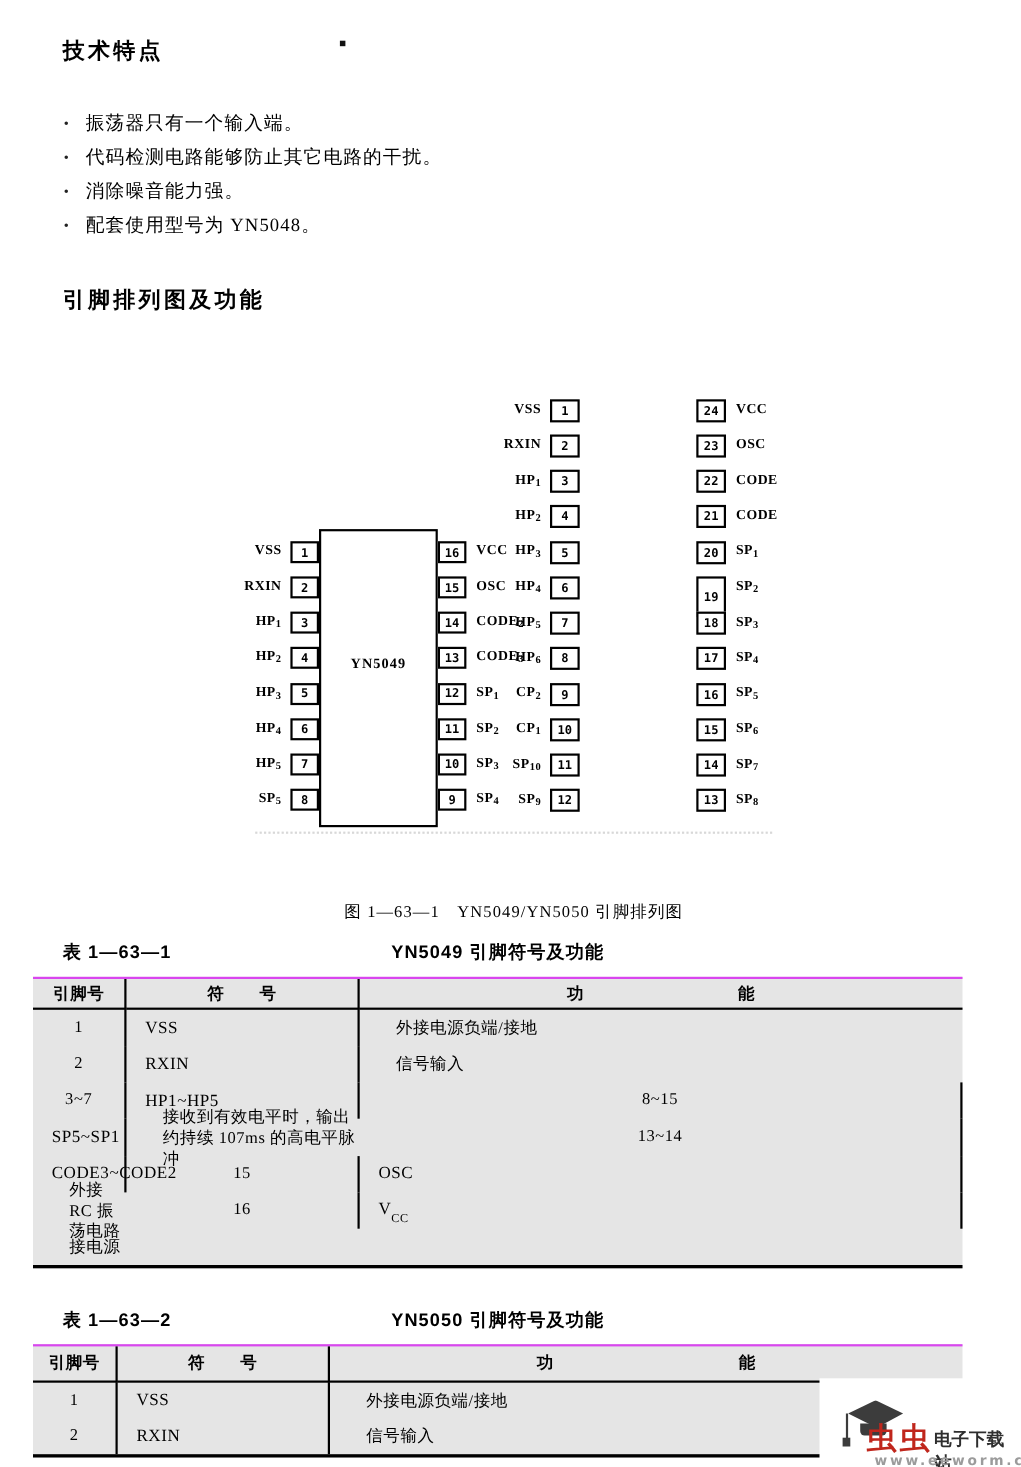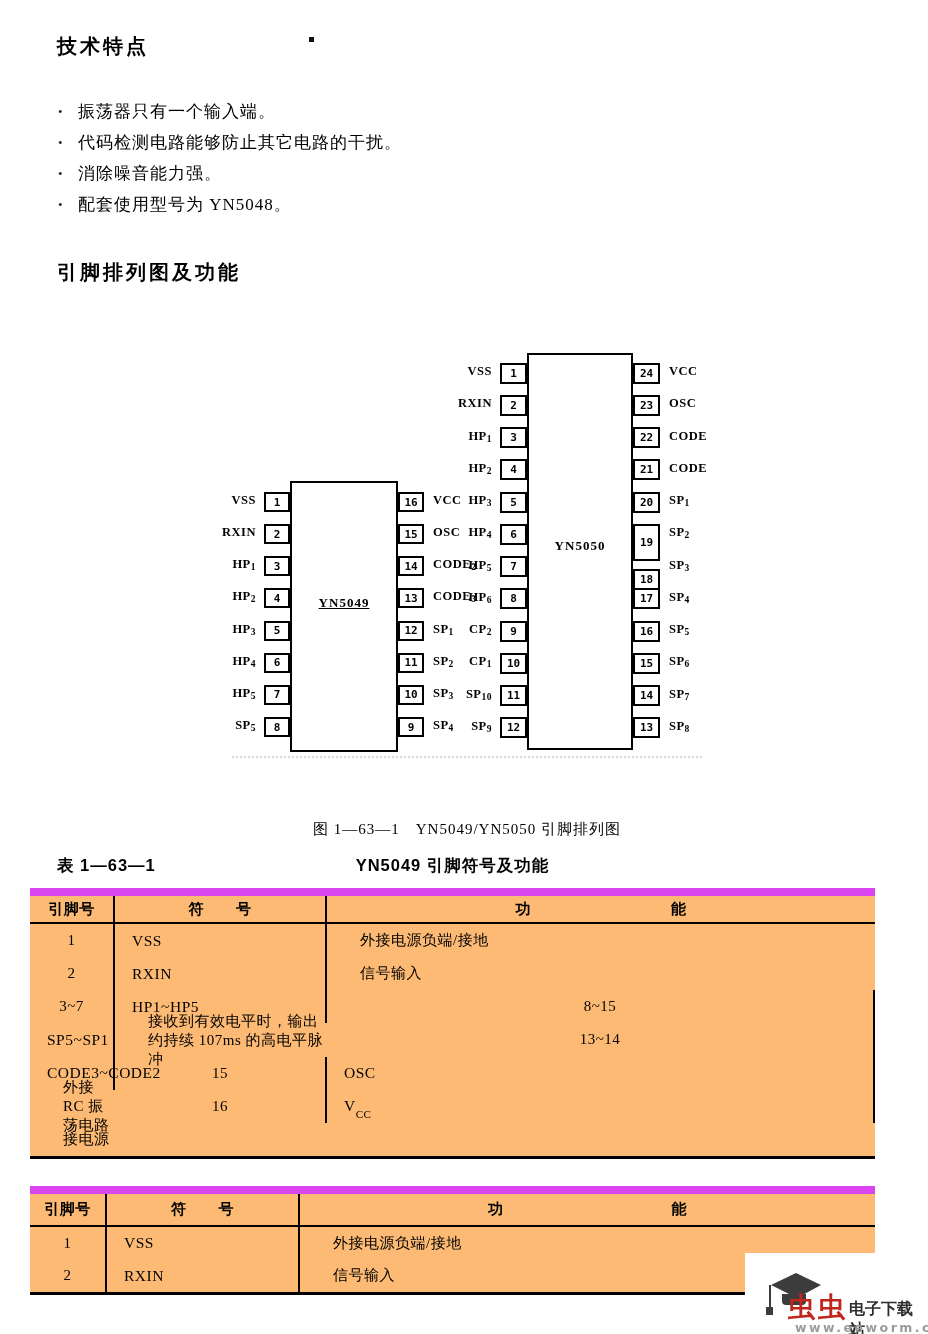--- a/index.html
+++ b/index.html
@@ -35,21 +35,21 @@
     font-family:"DejaVu Sans",sans-serif;font-size:40px;letter-spacing:2px;
     color:#d9d9d9;pointer-events:none;}
 
   .fig-caption{position:absolute;left:289px;top:820px;font-size:15px;letter-spacing:1px;margin-left:24px;}
 
   .tbl{position:absolute;left:30px;width:845px;}
   .tbl-cap{position:relative;height:36px;font-family:"Liberation Sans",sans-serif;font-weight:700;}
   .tbl-label{position:absolute;left:27px;top:3px;font-size:16.5px;letter-spacing:1px;}
   .tbl-title{position:absolute;left:0;right:0;top:3px;text-align:center;
     font-size:16.5px;letter-spacing:1px;}
-  .tbl-grid{border-top:8px solid #d946ef;border-bottom:3px solid #000;display:grid;background:#fdba74;}
+  .tbl-grid{border-top:2px solid #d946ef;border-bottom:3px solid #000;display:grid;background:#e5e5e5;}
   .cell{display:flex;align-items:center;font-size:15px;letter-spacing:.5px;box-sizing:border-box;}
   .c0{justify-content:center;border-right:2px solid #000;}
   .c1{border-right:2px solid #000;padding-left:17px;font-size:15.5px;}
   .c2{padding-left:33px;}
   .hdr{font-family:"Liberation Sans",sans-serif;font-weight:700;font-size:15px;
     border-bottom:2px solid #000;}
   .hdr.c1{justify-content:center;padding-left:0;gap:32px;}
   .hdr.c2{justify-content:center;padding-left:0;gap:140px;}
   section[data-table="1"] .hdr.c2{gap:168px;}
   .sym-sub{font-size:11px;align-self:flex-end;padding-bottom:3px;}
@@ -92,21 +92,21 @@
       <span class="dot">•</span>
       <span class="btext">配套使用型号为 YN5048。</span>
     </div>
   </div>
 
   <h1 class="sec-heading" id="pinout-heading">引脚排列图及功能</h1>
 
   <div id="chips">
     <div class="noise-line"></div>
   <div class="chip-body" style="left: 290px; top: 481px; width: 108px; height: 271px;">
-        <div class="chip-name" style="top: 112px; text-decoration: underline;">YN5049</div>
+        <div class="chip-name" style="top: 112px;">YN5049</div>
       </div>
       <div class="pin-box" style="left: 264px; top: 492px; width: 26px; height: 20px;">
         <span class="pin-number">1</span>
       </div>
       <div class="pin-label" style="left: 164px; top: 493px; width: 92px; text-align: right;"><span>VSS</span></div>
       <div class="pin-box" style="left: 264px; top: 524.15px; width: 26px; height: 20px;">
         <span class="pin-number">2</span>
       </div>
       <div class="pin-label" style="left: 164px; top: 525.15px; width: 92px; text-align: right;"><span>RXIN</span></div>
       <div class="pin-box" style="left: 264px; top: 556.3px; width: 26px; height: 20px;">
@@ -158,23 +158,20 @@
       </div>
       <div class="pin-label" style="left: 433px; top: 653.75px; width: 92px;"><span>SP</span><span class="pin-sub">2</span></div>
       <div class="pin-box" style="left: 398px; top: 684.9px; width: 26px; height: 20px;">
         <span class="pin-number">10</span>
       </div>
       <div class="pin-label" style="left: 433px; top: 685.9px; width: 92px;"><span>SP</span><span class="pin-sub">3</span></div>
       <div class="pin-box" style="left: 398px; top: 717.05px; width: 26px; height: 20px;">
         <span class="pin-number">9</span>
       </div>
       <div class="pin-label" style="left: 433px; top: 718.05px; width: 92px;"><span>SP</span><span class="pin-sub">4</span></div>
-      <div class="chip-body" style="left: 527px; top: 353px; width: 106px; height: 397px;">
-        <div class="chip-name" style="top: 183px;">YN5050</div>
-      </div>
       <div class="pin-box" style="left: 500px; top: 362.5px; width: 27px; height: 21px;">
         <span class="pin-number">1</span>
       </div>
       <div class="pin-label" style="left: 400px; top: 364px; width: 92px; text-align: right;"><span>VSS</span></div>
       <div class="pin-box" style="left: 500px; top: 394.77px; width: 27px; height: 21px;">
         <span class="pin-number">2</span>
       </div>
       <div class="pin-label" style="left: 400px; top: 396.27px; width: 92px; text-align: right;"><span>RXIN</span></div>
       <div class="pin-box" style="left: 500px; top: 427.04px; width: 27px; height: 21px;">
         <span class="pin-number">3</span>
@@ -233,21 +230,21 @@
       </div>
       <div class="pin-label" style="left: 669px; top: 460.81px; width: 92px;"><span>CODE</span></div>
       <div class="pin-box" style="left: 633px; top: 491.58px; width: 27px; height: 21px;">
         <span class="pin-number">20</span>
       </div>
       <div class="pin-label" style="left: 669px; top: 493.08px; width: 92px;"><span>SP</span><span class="pin-sub">1</span></div>
       <div class="pin-box" style="left: 633px; top: 523.85px; width: 27px; height: 37px;">
         <span class="pin-number">19</span>
       </div>
       <div class="pin-label" style="left: 669px; top: 525.35px; width: 92px;"><span>SP</span><span class="pin-sub">2</span></div>
-      <div class="pin-box" style="left: 633px; top: 556.12px; width: 27px; height: 21px; margin-top: 13px;">
+      <div class="pin-box" style="left: 633px; top: 556.12px; width: 27px; height: 21px;">
         <span class="pin-number">18</span>
       </div>
       <div class="pin-label" style="left: 669px; top: 557.62px; width: 92px;"><span>SP</span><span class="pin-sub">3</span></div>
       <div class="pin-box" style="left: 633px; top: 588.39px; width: 27px; height: 21px; text-align: right;">
         <span class="pin-number">17</span>
       </div>
       <div class="pin-label" style="left: 669px; top: 589.89px; width: 92px;"><span>SP</span><span class="pin-sub">4</span></div>
       <div class="pin-box" style="left: 633px; top: 620.66px; width: 27px; height: 21px;">
         <span class="pin-number">16</span>
       </div>
@@ -317,20 +314,24 @@
         <div class="cell c0">16</div>
         <div class="cell c1">
           <span>V</span>
           <span class="sym-sub">CC</span>
         </div>
         <div class="cell c2">接电源</div>
       </div>
   </section>
 
   <section class="tbl" style="top:1186px" data-table="1">
+    <div class="tbl-cap">
+      <span class="tbl-label">表 1—63—2</span>
+      <span class="tbl-title">YN5050 引脚符号及功能</span>
+    </div>
     <div class="tbl-grid" style="grid-template-columns: 77px 193px 1fr; grid-template-rows: 33px repeat(2, 32.5px);">
         <div class="cell hdr c0">
           <span>引脚号</span>
         </div>
         <div class="cell hdr c1">
           <span>符</span>
           <span>号</span>
         </div>
         <div class="cell hdr c2">
           <span>功</span>

